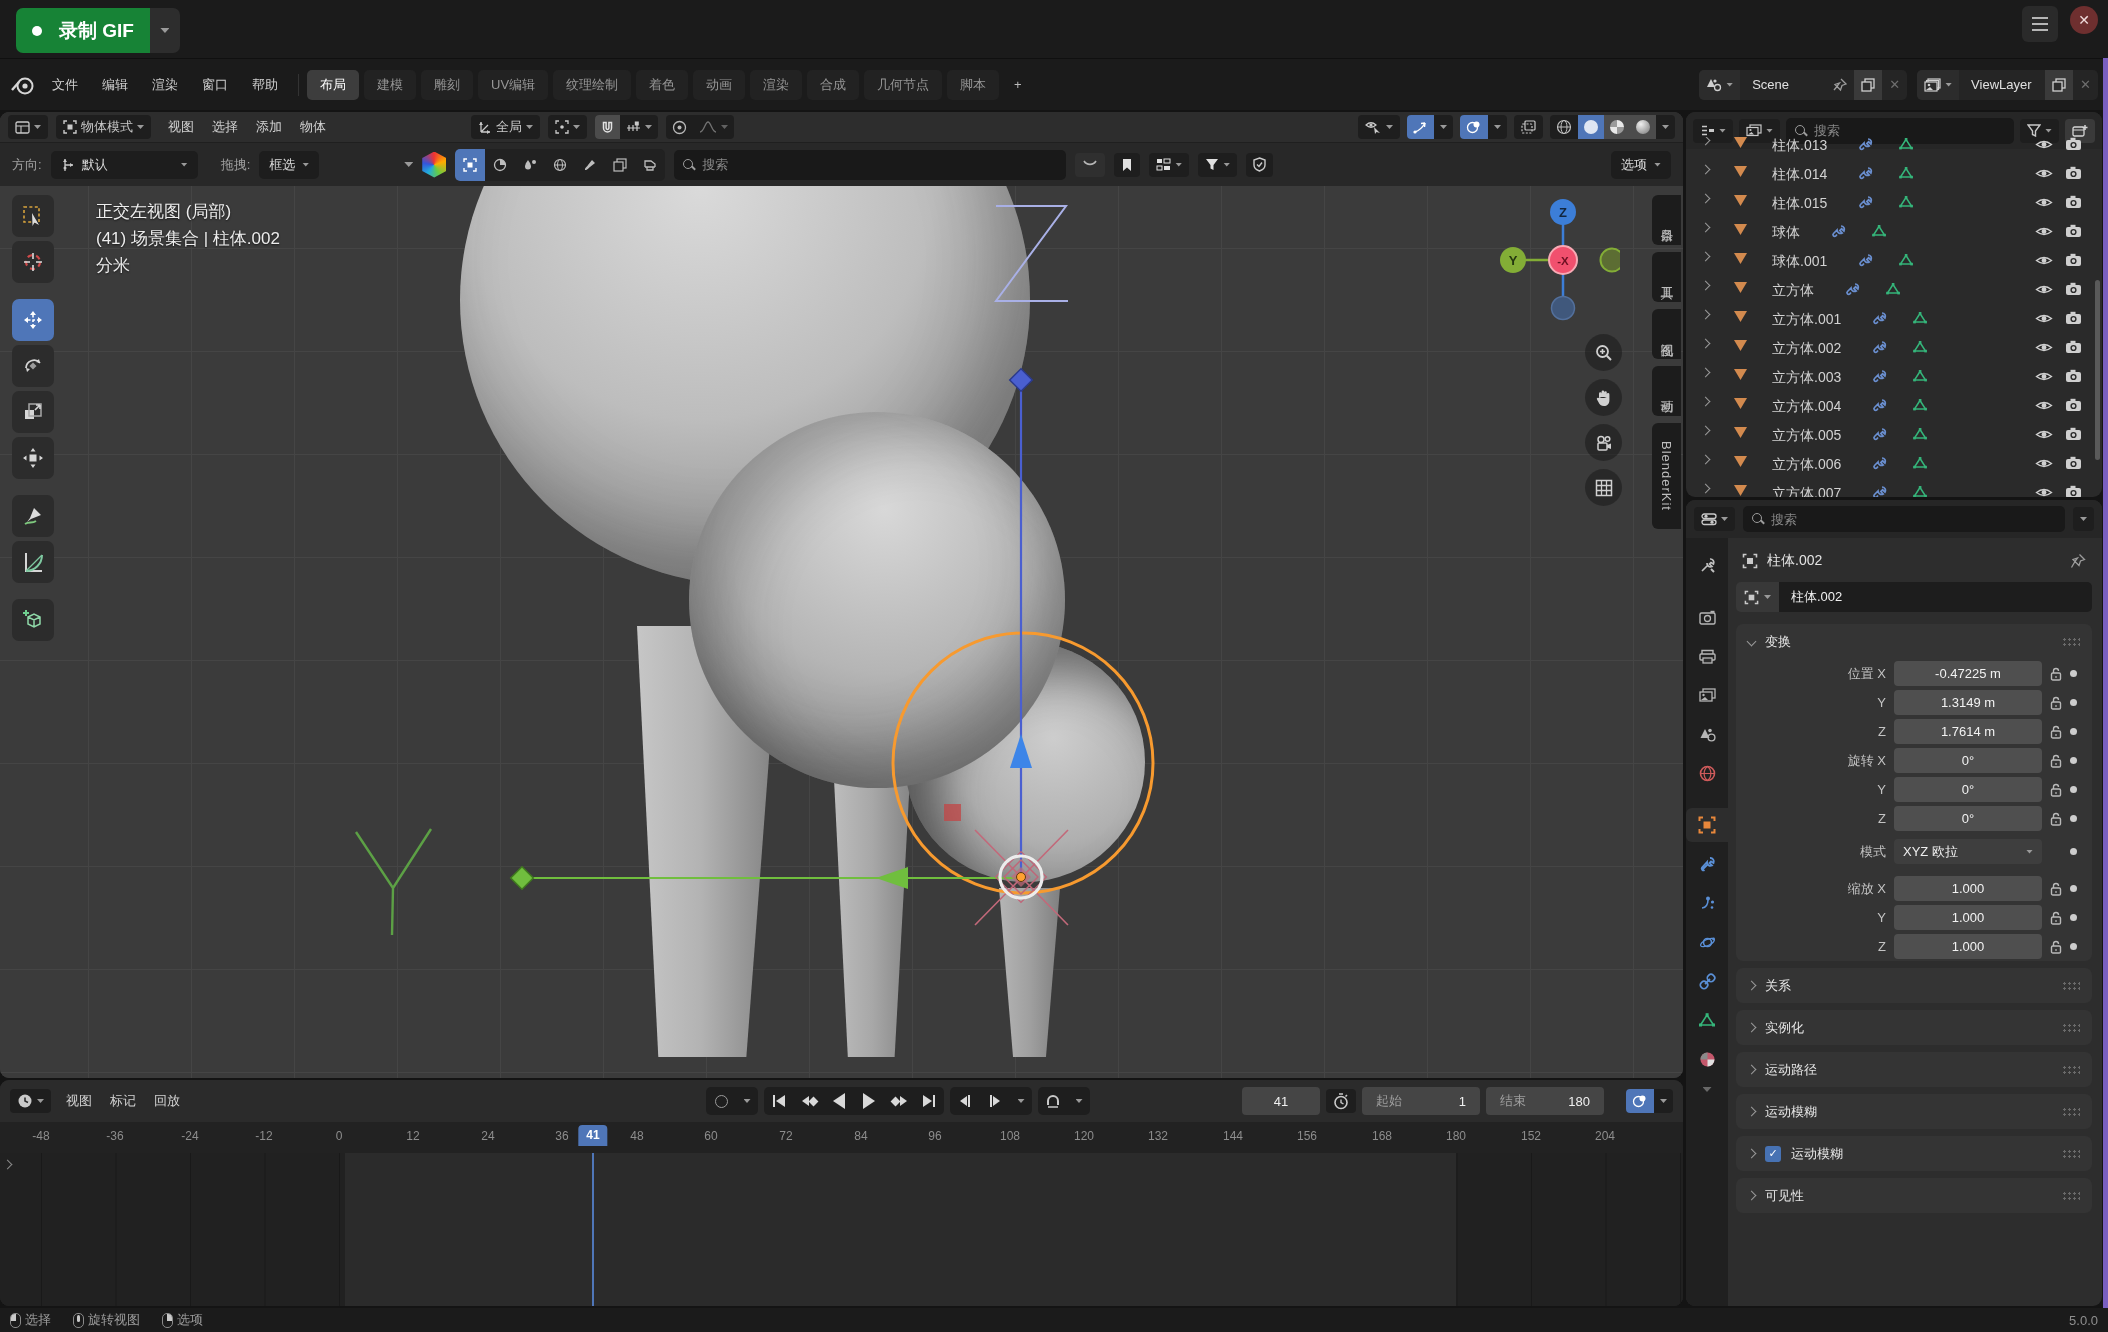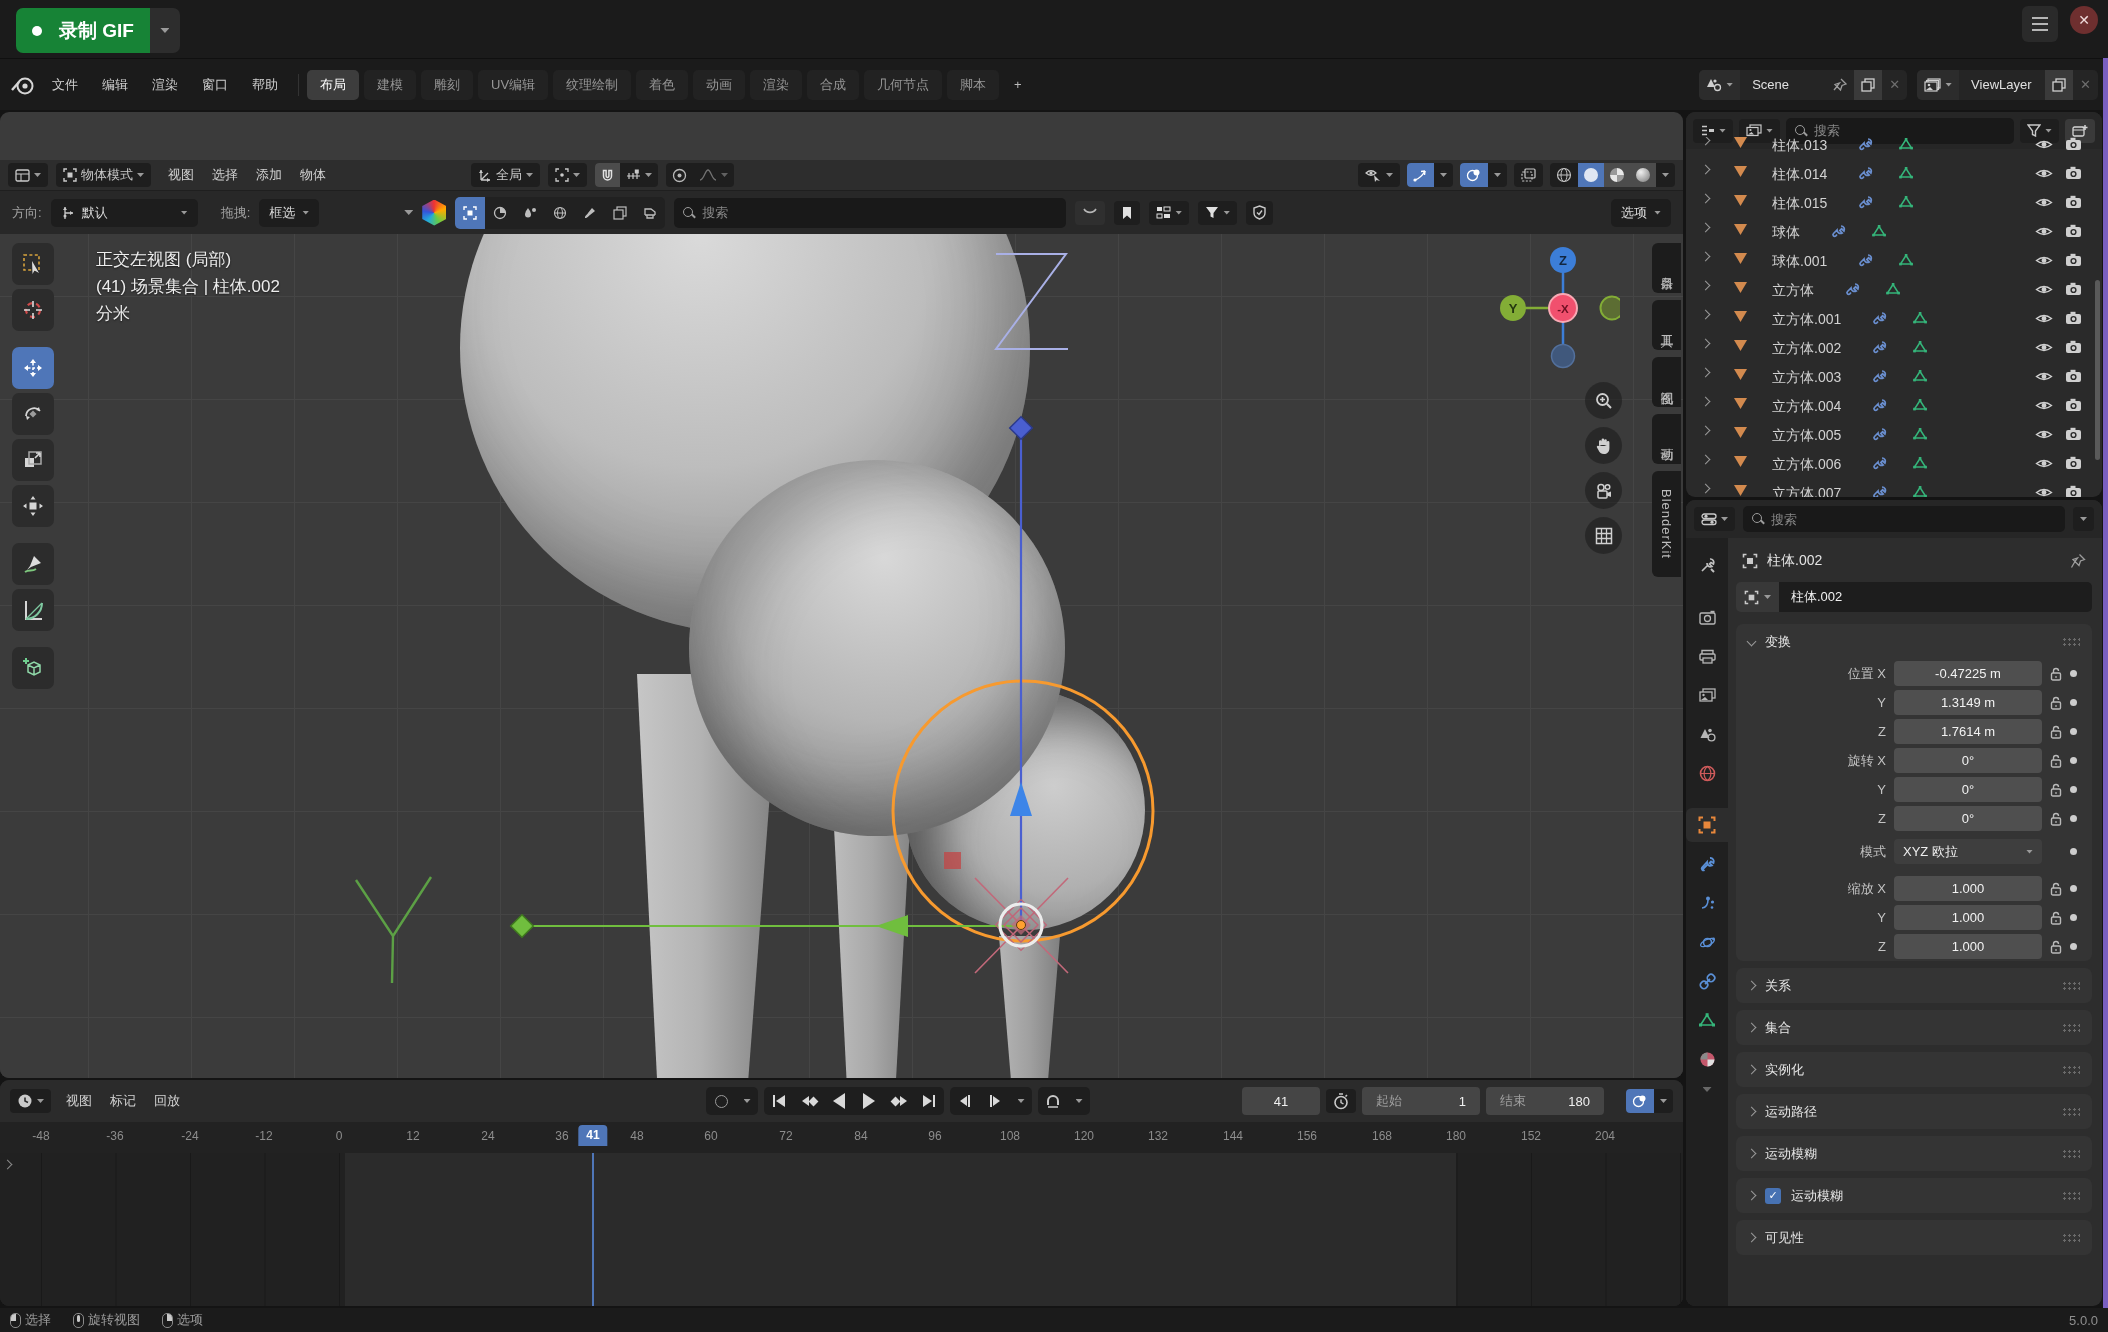--- a/index.html
+++ b/index.html
@@ -35,21 +35,21 @@
   #ws-add { color:#bbb; padding:4px 10px; }
   #topbar-right { margin-left:auto; display:flex; align-items:center; gap:10px; }
   .selector { display:flex; align-items:center; height:30px; background:#252525; border-radius:5px; overflow:hidden; }
   .selector .icon-seg { display:flex; align-items:center; gap:4px; padding:0 7px; height:100%; background:#2c2c2c; }
   .selector .name { padding:0 12px; color:#e0e0e0; min-width:86px; }
   .selector .tool { padding:0 7px; color:#9a9a9a; display:flex; align-items:center; height:100%; }
   .selector .tool.lit { background:#3a3a3a; }
 
   
   #vp-area { position:absolute; left:0; top:112px; width:1683px; height:966px; border-radius:9px; overflow:hidden; background:#3b3b3b; }
-  #vp-header { height:30px; background:#2d2d2d; display:flex; align-items:center; gap:8px; padding:0 8px;margin-top:48px; }
+  #vp-header { height:30px; background:#2d2d2d; display:flex; align-items:center; gap:8px; padding:0 8px; }
   #vp-header .menu-item, #tl-header .menu-item { padding:5px 9px; color:#d2d2d2; }
   .mini-btn { display:inline-flex; align-items:center; gap:4px; background:#1e1e1e; border-radius:4px; height:24px; padding:0 7px; }
   .seg-group { display:inline-flex; align-items:center; background:#1e1e1e; border-radius:4px; height:24px; overflow:hidden; }
   .seg { display:flex; align-items:center; justify-content:center; height:100%; padding:0 6px; gap:4px; }
   .seg.on { background:#4f76b8; }
   .seg.lit { background:#4c4c4c; }
   .shade-circle { width:14px; height:14px; border-radius:50%; }
 
   #tool-row { height:44px; background:#282828; border-top:1px solid #1f1f1f; display:flex; align-items:center; gap:9px; padding:0 12px; }
   .label-dim { color:#9f9f9f; }
@@ -1433,28 +1433,20 @@
 
           <div class="panel-box">
             <div class="panel-head">
               <span class="carat"></span>
 
               <span>关系</span>
               <span class="grip"></span>
             </div>
           </div>
 
-          <div class="panel-box">
-            <div class="panel-head">
-              <span class="carat"></span>
-
-              <span>集合</span>
-              <span class="grip"></span>
-            </div>
-          </div>
 
           <div class="panel-box">
             <div class="panel-head">
               <span class="carat"></span>
 
               <span>实例化</span>
               <span class="grip"></span>
             </div>
           </div>
 

